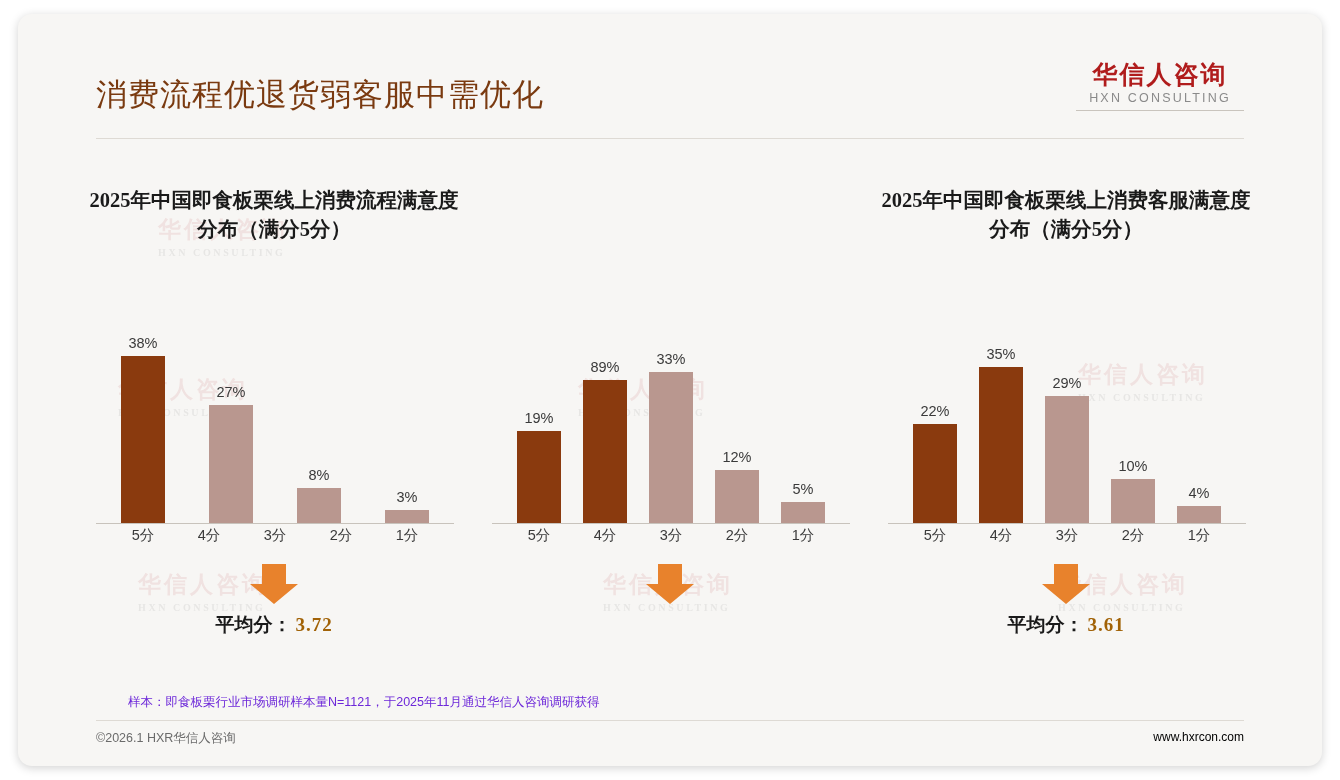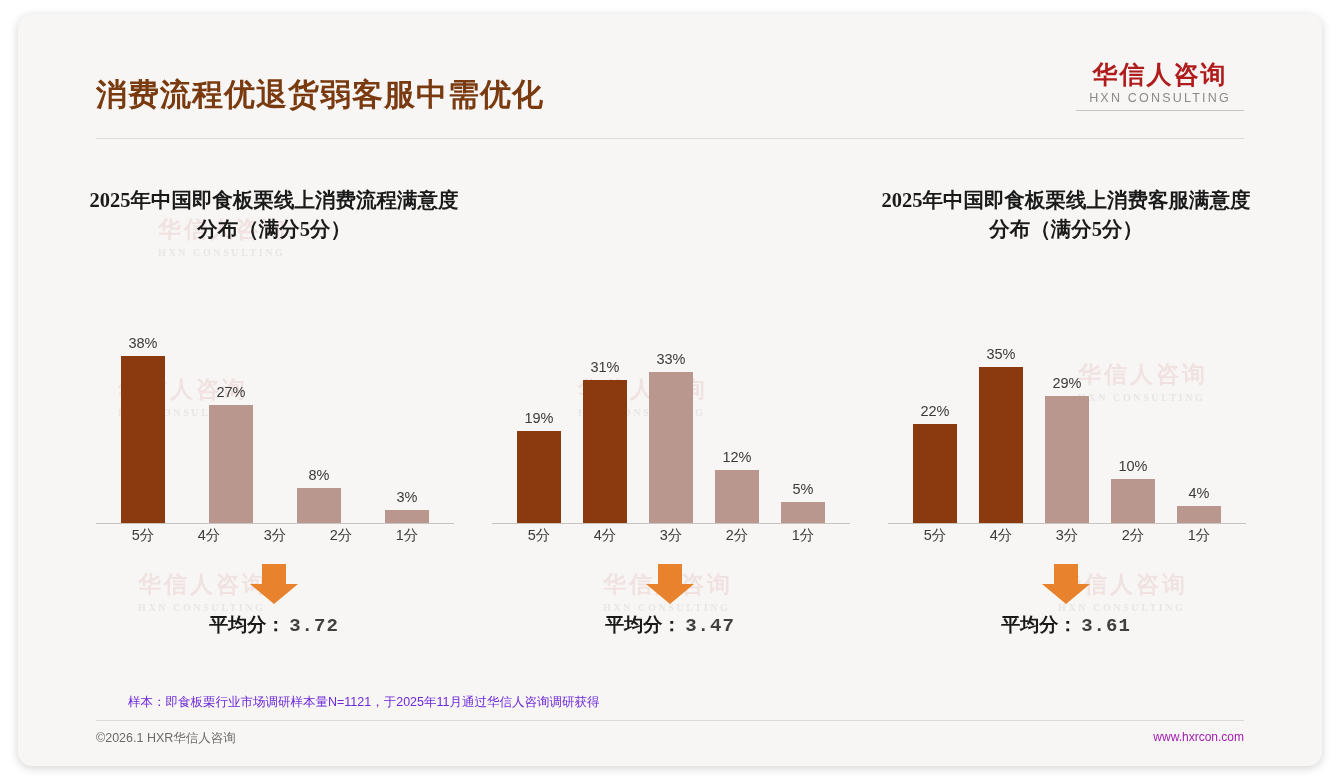--- a/index.html
+++ b/index.html
@@ -30,21 +30,21 @@
     position: absolute;
     left: 0; top: 0;
     width: 100%;
     height: 126px;
   }
   .title {
     position: absolute;
     left: 78px;
     top: 60px;
     font-family: "Liberation Serif", serif;
-    font-weight: bold;
+    font-weight: normal;
     font-size: 31px;
     color: #7a3a10;
     letter-spacing: 1px;
   }
   .logo {
     position: absolute;
     right: 78px;
     top: 48px;
     width: 168px;
     text-align: center;
@@ -170,22 +170,22 @@
     left: 0;
     right: 0;
     top: 448px;
     text-align: center;
     font-family: "Liberation Serif", serif;
     font-size: 19px;
     font-weight: bold;
     color: #1a1a1a;
   }
   .avg .num {
-    color: #404040;
-    font-family: Liberation Mono, monospace;
+    color: #a16207;
+    font-family: Liberation Serif, serif;
     letter-spacing: 1px;
     margin-left: 4px;
   }
 
   
   .wm {
     position: absolute;
     color: rgba(176,28,28,0.09);
     font-family: "Liberation Serif", serif;
     font-weight: bold;
@@ -215,21 +215,21 @@
     left: 78px;
     top: 716px;
     font-size: 12.5px;
     color: #6b6b6b;
   }
   .foot-right {
     position: absolute;
     right: 78px;
     top: 716px;
     font-size: 12px;
-    color: #a21caf;
+    color: #000000;
   }
 </style>
 </head>
 <body>
 
 <div class="slide">
 
   <div class="header">
     <div class="title">消费流程优退货弱客服中需优化</div>
     <div class="logo">
@@ -312,21 +312,21 @@
     </div>
 
     <div class="panel">
       <div class="plot">
         <div class="bars">
           <div class="bar-slot">
             <div class="bar-val">19%</div>
             <div class="bar" style="height:93px; background:#8a3a0e;"></div>
           </div>
           <div class="bar-slot">
-            <div class="bar-val">31%</div>
+            <div class="bar-val">89%</div>
             <div class="bar" style="height:144px; background:#8a3a0e;"></div>
           </div>
           <div class="bar-slot">
             <div class="bar-val">33%</div>
             <div class="bar" style="height:152px; background:#b9978f;"></div>
           </div>
           <div class="bar-slot">
             <div class="bar-val">12%</div>
             <div class="bar" style="height:54px; background:#b9978f;"></div>
           </div>
@@ -342,23 +342,20 @@
         <div class="xlabel">4分</div>
         <div class="xlabel">3分</div>
         <div class="xlabel">2分</div>
         <div class="xlabel">1分</div>
       </div>
       <div class="arrow">
         <svg width="60" height="40" viewBox="0 0 60 40">
           <polygon points="18,0 42,0 42,20 54,20 30,40 6,20 18,20" fill="#e8822c"></polygon>
         </svg>
       </div>
-      <div class="avg">
-        <span>平均分：</span><span class="num">3.47</span>
-      </div>
     </div>
 
     <div class="panel">
       <div class="panel-title">2025年中国即食板栗线上消费客服满意度分布（满分5分）</div>
       <div class="plot">
         <div class="bars">
           <div class="bar-slot">
             <div class="bar-val">22%</div>
             <div class="bar" style="height:100px; background:#8a3a0e;"></div>
           </div>

